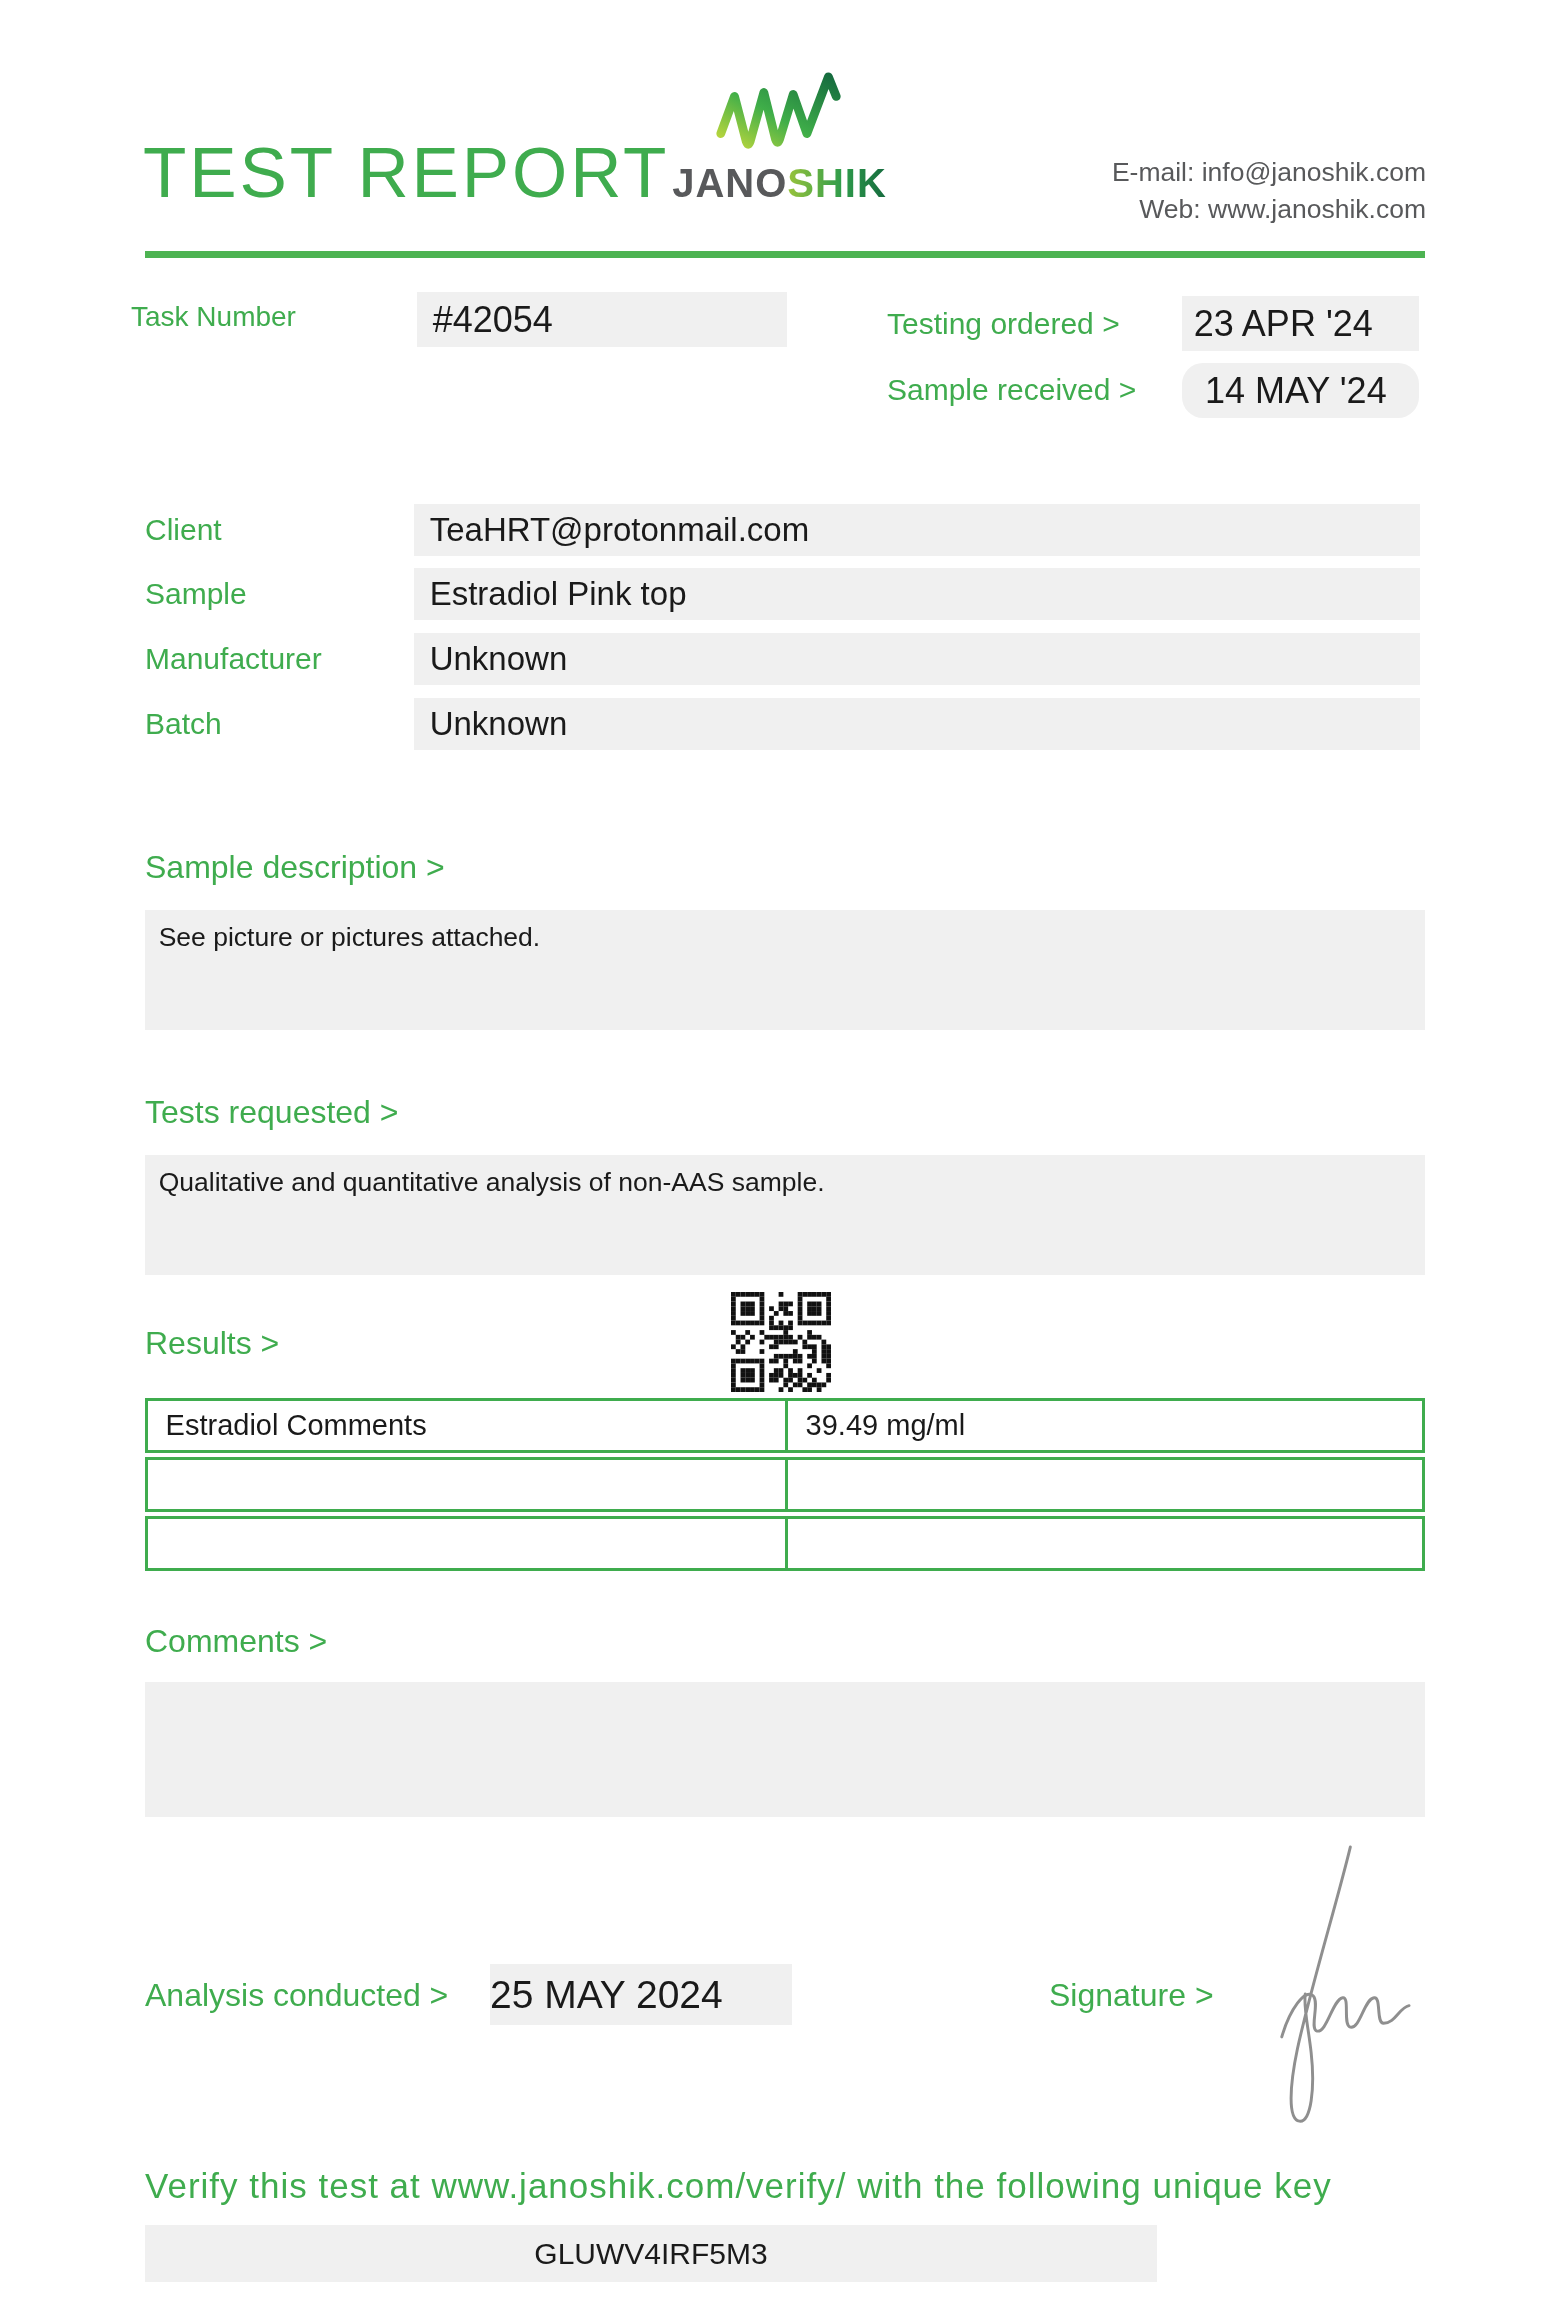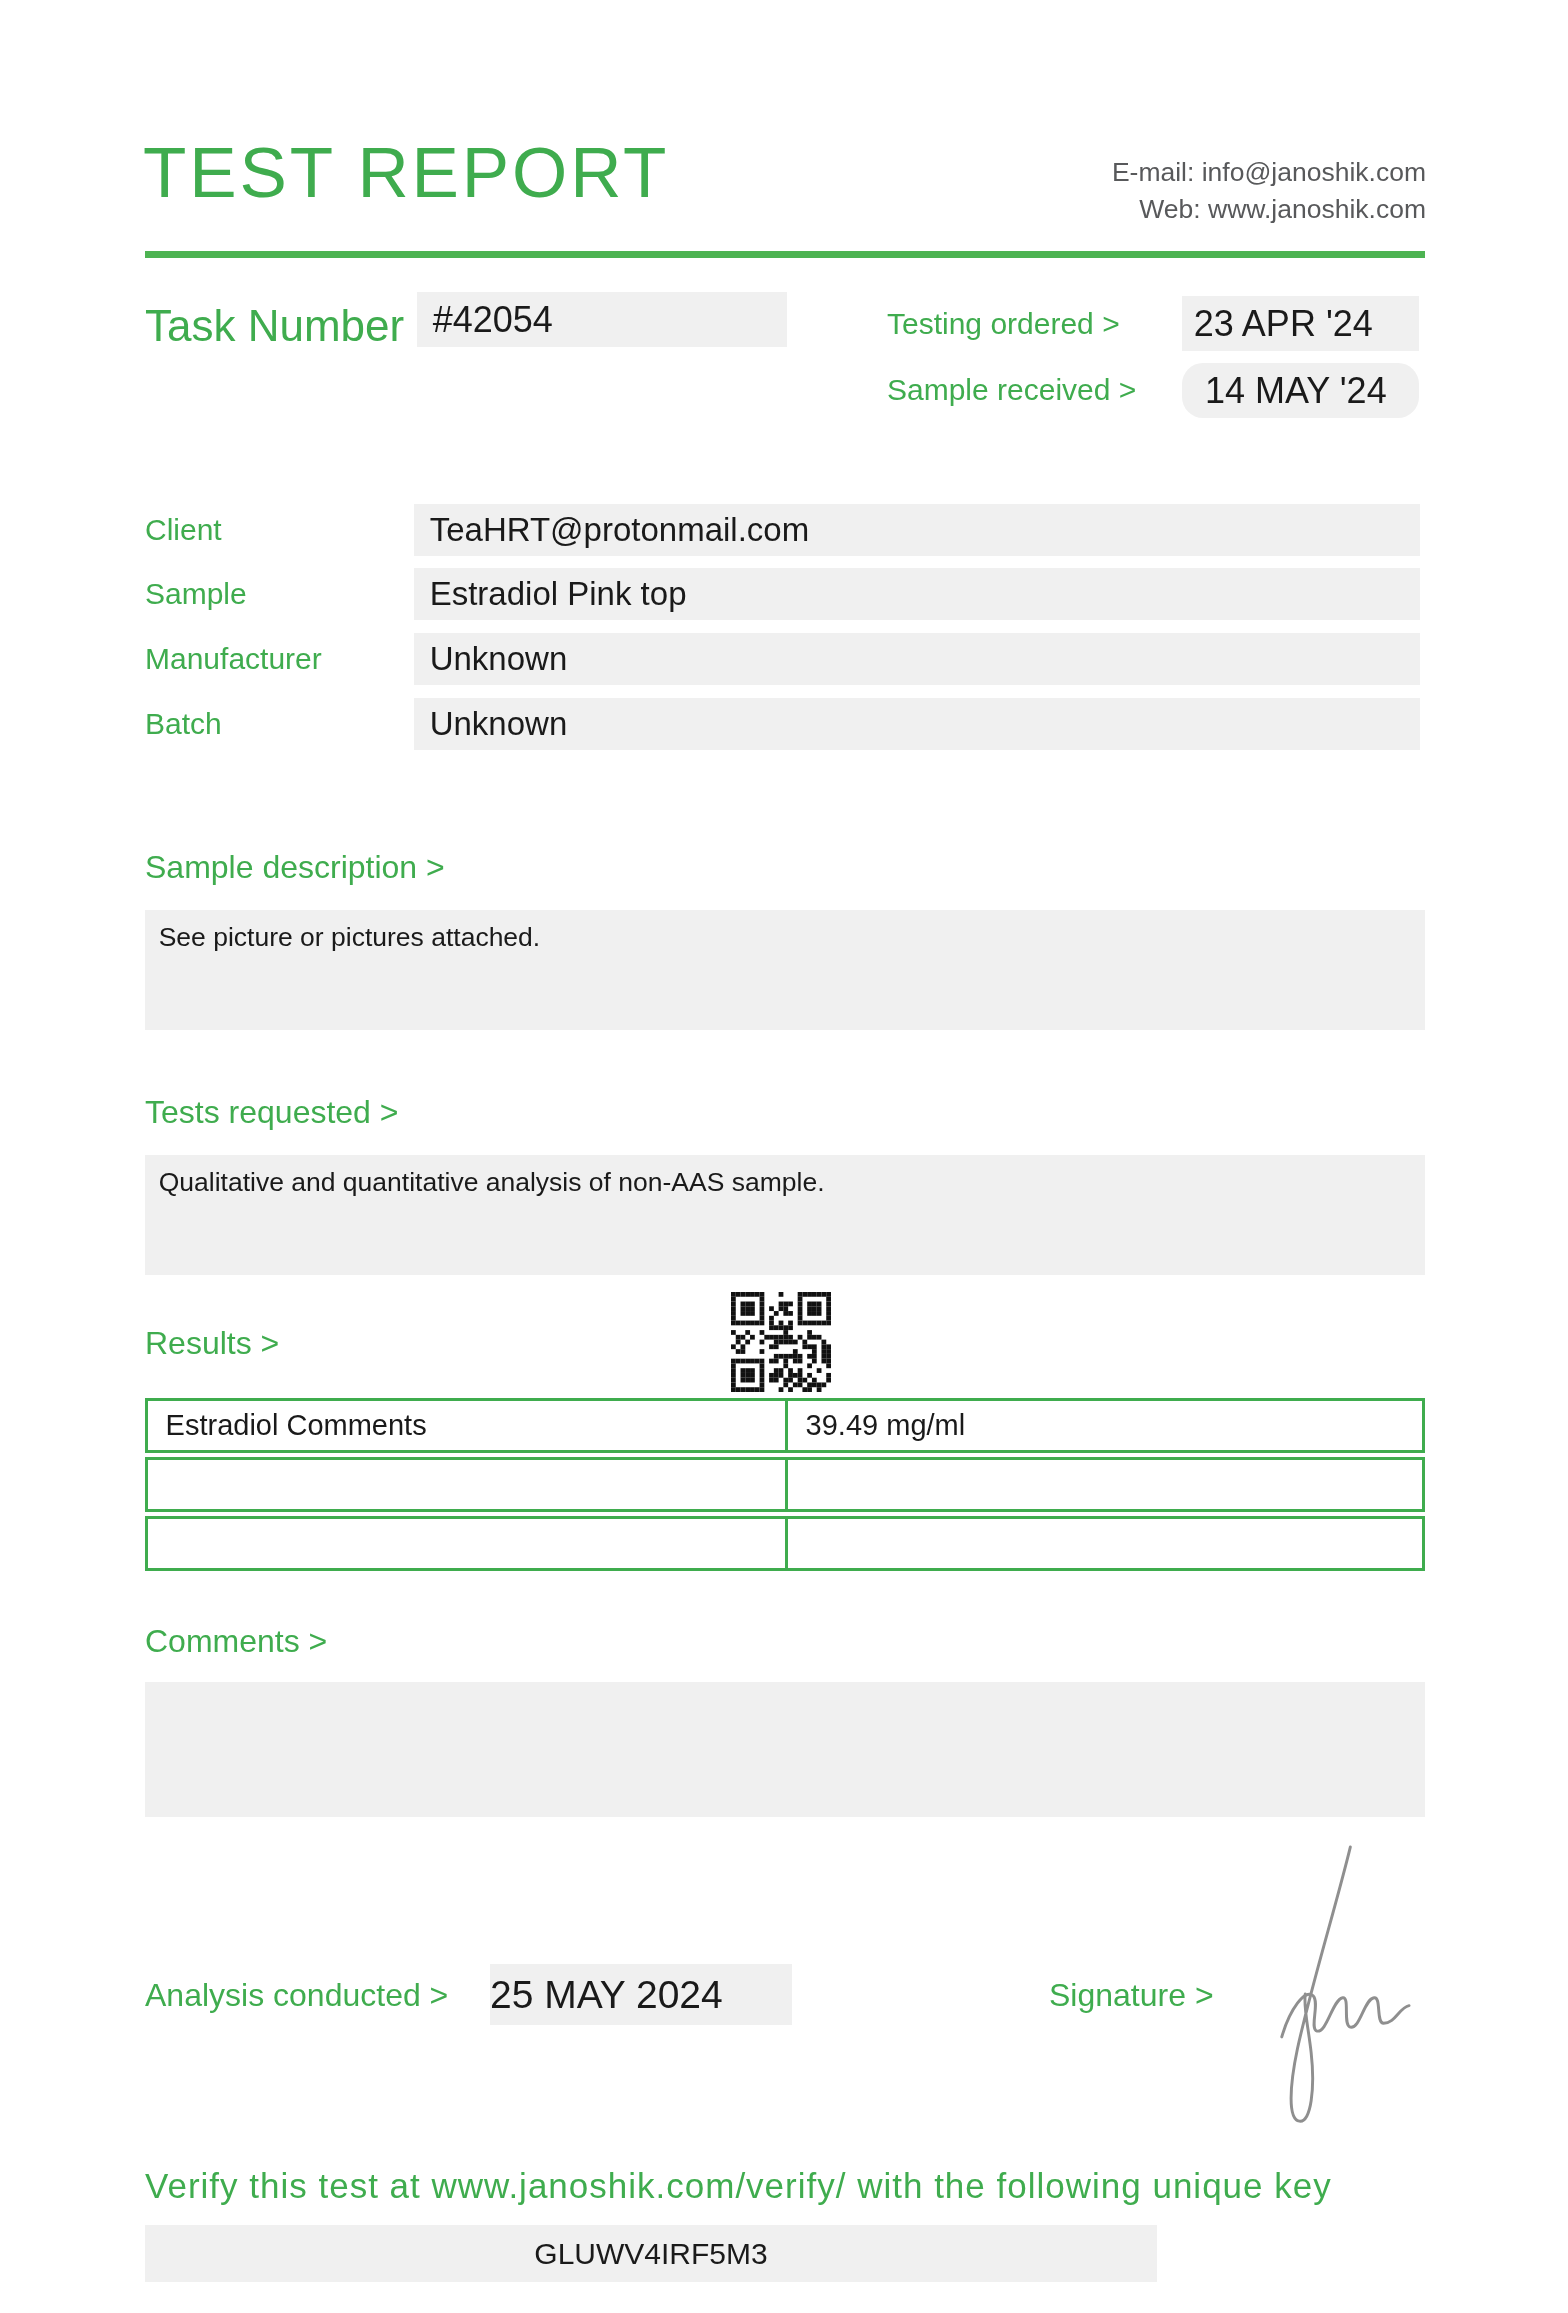--- a/index.html
+++ b/index.html
@@ -28,21 +28,21 @@
     .logo-shik{
       background:linear-gradient(90deg,#9ac43c 0%,#2f9c4b 55%,#156a3e 100%);
       -webkit-background-clip:text;background-clip:text;color:transparent;
     }
   }
   .contact{right:142px;top:154px;text-align:right;font-size:26.5px;line-height:37px;color:var(--text-gray);}
   .rule{left:145px;top:251px;width:1280px;height:6.9px;background:var(--rule-green);}
   
   .glabel{color:var(--accent-green);white-space:nowrap;line-height:1.2;}
   .gbox{background:var(--box-gray);color:var(--text-dark);white-space:nowrap;box-sizing:border-box;}
-  .task-label{left:145px;top:300px;font-size:44px;}
+  .task-label{left:131px;top:300px;font-size:28px;}
   .task-box{left:417px;top:292px;width:370px;height:55px;font-size:36px;line-height:55px;padding-left:15.7px;font-weight:500;}
   .ordered-label{left:887px;top:306px;font-size:30px;}
   .ordered-box{left:1182px;top:296px;width:237px;height:55px;font-size:36px;line-height:55px;padding-left:11.8px;font-weight:500;}
   .received-label{left:887px;top:372px;font-size:30px;}
   .received-box{left:1182px;top:363px;width:237px;height:55px;font-size:36px;line-height:55px;padding-left:23px;font-weight:500;border-radius:21px;}
   
   .d-label{left:145px;font-size:30px;}
   .d-box{left:414px;width:1006px;height:52px;font-size:33px;line-height:52px;padding-left:15.7px;font-weight:500;}
   
   .s-head{left:145px;font-size:32px;color:var(--accent-green);white-space:nowrap;}
@@ -61,20 +61,35 @@
   .key-box{left:145px;top:2225px;width:1012px;height:57px;text-align:center;font-size:30px;line-height:57px;font-weight:500;padding-left:0;}
   .qr{left:731px;top:1292px;}
 </style>
 </head>
 <body>
 
 <div class="page">
 
   <div class="abs title">TEST REPORT</div>
 
+  <div class="abs logo">
+    <svg class="logo-icon" width="137" height="90" viewBox="0 0 140 92">
+      <defs>
+        <linearGradient id="lg" x1="0" y1="1" x2="1" y2="0">
+          <stop offset="0" stop-color="#c3d93c"></stop>
+          <stop offset="0.45" stop-color="#3fae49"></stop>
+          <stop offset="1" stop-color="#156a3e"></stop>
+        </linearGradient>
+      </defs>
+      <path d="M10,66 L24,28 L36,74 Q38,80 40,74 L54,24 L66,72 Q68,78 70,72 L84,26 L98,66 L120,8 L128,28" fill="none" stroke="url(#lg)" stroke-width="9" stroke-linecap="round" stroke-linejoin="round"></path>
+    </svg>
+    <div class="logo-text">
+      <span>JANO</span><span class="logo-shik">SHIK</span>
+    </div>
+  </div>
 
   <div class="abs contact">
     <div>
       <span>E-mail:</span>
       <span>info@janoshik.com</span>
     </div>
     <div>
       <span>Web:</span>
       <span>www.janoshik.com</span>
     </div>

